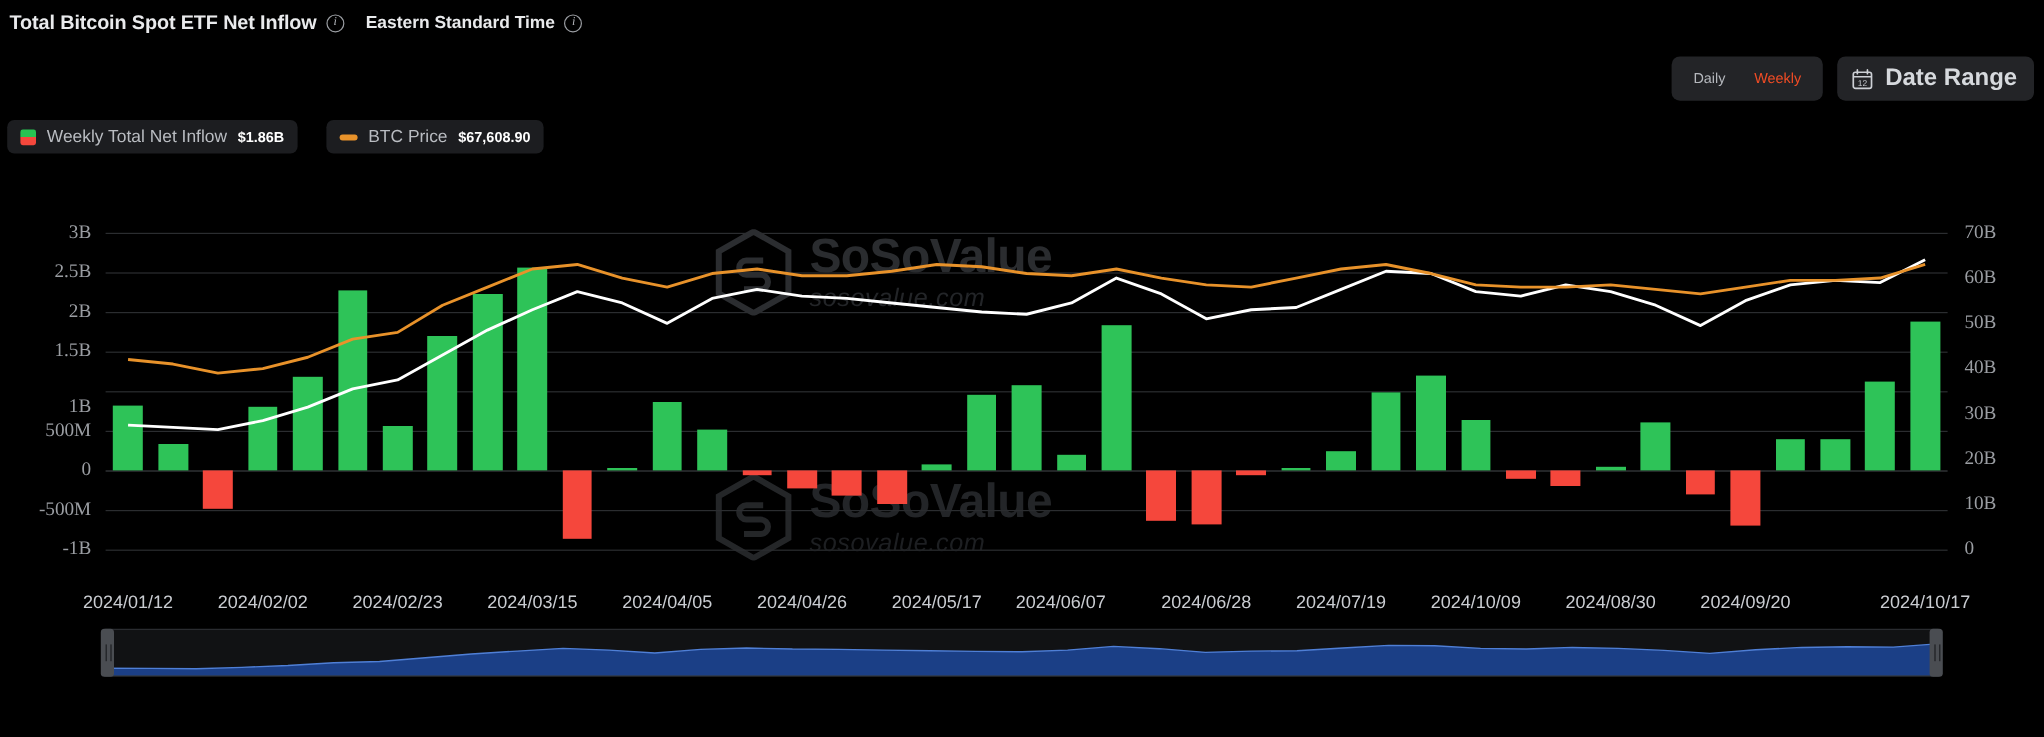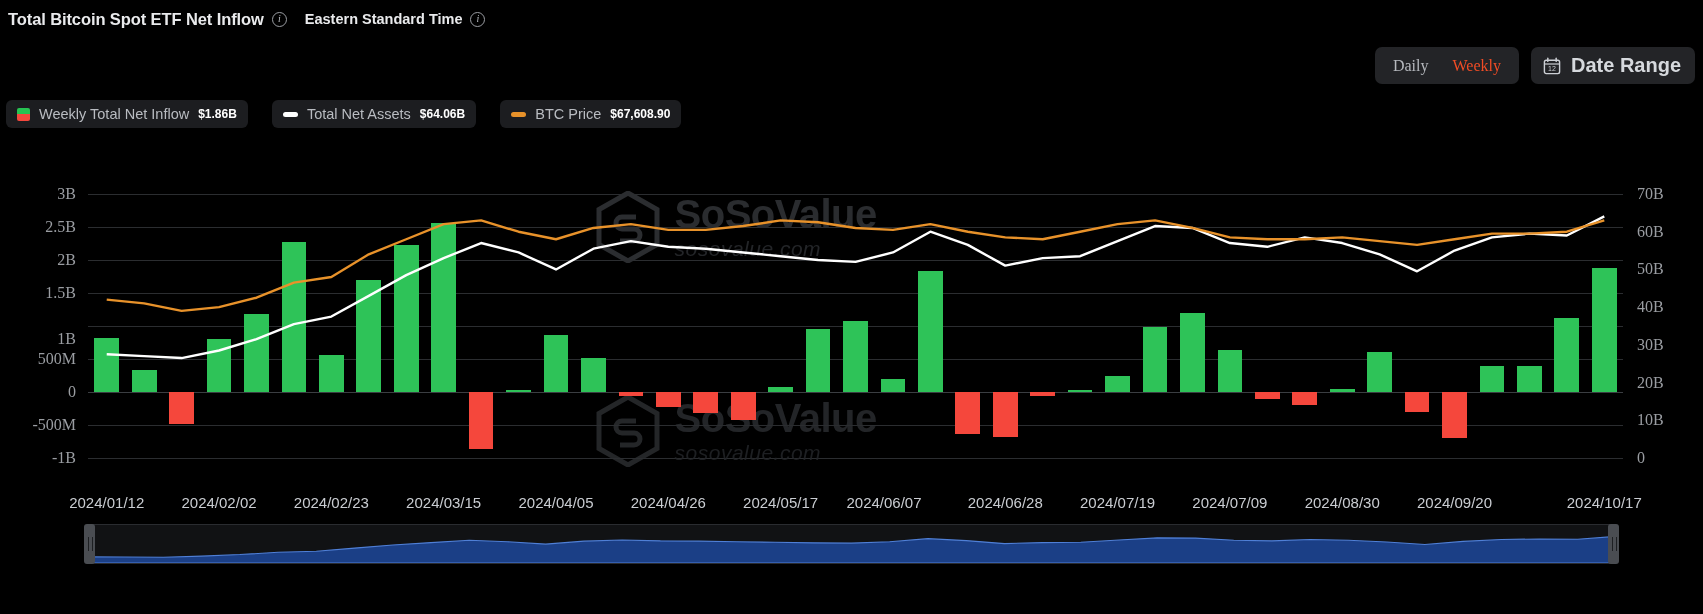--- a/index.html
+++ b/index.html
@@ -19,22 +19,22 @@
   .info-icon { width:15px; height:15px; border-radius:50%;
                border:1.3px solid #9b9ea3; color:#b7babf;
                font-size:10px; font-style:italic; font-family:"Liberation Serif", serif;
                display:inline-flex; align-items:center; justify-content:center;
                line-height:1; flex:none; }
 
   
   .toolbar { position:absolute; right:8px; top:47px; display:flex; gap:12px; align-items:center; }
   .seg { display:flex; background:#232427; border-radius:7px; height:37px;
          align-items:center; padding:0 6px; }
-  .seg-btn { font-size:16px; padding:0 12px; height:29px; line-height:29px;
-             border-radius:5px; cursor:pointer;font-family:Liberation Serif, serif; }
+  .seg-btn { font-size:12px; padding:0 12px; height:29px; line-height:29px;
+             border-radius:5px; cursor:pointer; }
   .seg-btn.inactive { color:#b5b8bd; }
   .seg-btn.active   { color:#f04c25; }
   .date-btn { display:flex; align-items:center; gap:10px; background:#232427;
               border-radius:7px; height:37px; padding:0 14px 0 12px; cursor:pointer; }
   .date-btn-label { font-size:20px; color:#d6d9dd; font-weight:bold; }
   .cal { width:18px; height:18px; position:relative; flex:none; }
 
   
   .legend { position:absolute; left:6px; top:100px; display:flex; gap:24px; align-items:center; }
   .lg { display:flex; align-items:center; gap:9px; background:#1c1d20;
@@ -109,25 +109,20 @@
       </span>
       <span class="date-btn-label">Date Range</span>
     </div>
   </div>
 
   <div class="legend">
     <div class="lg">
       <span class="sw-bar"></span>
       <span class="lg-name">Weekly Total Net Inflow</span>
       <span class="lg-val">$1.86B</span>
-    </div>
-    <div class="lg">
-      <span class="sw-line" style="background:#ffffff"></span>
-      <span class="lg-name">Total Net Assets</span>
-      <span class="lg-val">$64.06B</span>
     </div>
     <div class="lg">
       <span class="sw-line" style="background:#e8922a"></span>
       <span class="lg-name">BTC Price</span>
       <span class="lg-val">$67,608.90</span>
     </div>
   </div>
 
   <div class="plot">
     <div class="yaxis-left" id="yaxis-left">
@@ -237,21 +232,21 @@
       <div class="xlab" style="left: 106.72px;">2024/01/12</div>
       <div class="xlab" style="left: 219.037px;">2024/02/02</div>
       <div class="xlab" style="left: 331.354px;">2024/02/23</div>
       <div class="xlab" style="left: 443.671px;">2024/03/15</div>
       <div class="xlab" style="left: 555.988px;">2024/04/05</div>
       <div class="xlab" style="left: 668.305px;">2024/04/26</div>
       <div class="xlab" style="left: 780.622px;">2024/05/17</div>
       <div class="xlab" style="left: 884px;">2024/06/07</div>
       <div class="xlab" style="left: 1005.26px;">2024/06/28</div>
       <div class="xlab" style="left: 1117.57px;">2024/07/19</div>
-      <div class="xlab" style="left: 1229.89px;">2024/07/09</div>
+      <div class="xlab" style="left: 1229.89px;">2024/10/09</div>
       <div class="xlab" style="left: 1342.21px;">2024/08/30</div>
       <div class="xlab" style="left: 1454.52px;">2024/09/20</div>
       <div class="xlab" style="left: 1604.28px;">2024/10/17</div>
     </div>
 
   <div class="slider">
     <div class="slider-fill">
       <svg width="100%" height="100%" viewBox="0 0 1000 40" preserveAspectRatio="none">
         <path id="sliderpath" fill="#1b3f86" stroke="#4f7fd6" stroke-width="1.2" d="M0,40 L0.0,33.4 L25.0,33.7 L50.0,34.0 L75.0,32.8 L100.0,31.1 L125.0,28.7 L150.0,27.6 L175.0,24.3 L200.0,21.1 L225.0,18.5 L250.0,16.1 L275.0,17.6 L300.0,20.2 L325.0,17.0 L350.0,15.8 L375.0,16.7 L400.0,17.0 L425.0,17.6 L450.0,18.2 L475.0,18.8 L500.0,19.1 L525.0,17.6 L550.0,14.4 L575.0,16.4 L600.0,19.6 L625.0,18.5 L650.0,18.2 L675.0,15.8 L700.0,13.5 L725.0,13.8 L750.0,16.1 L775.0,16.7 L800.0,15.3 L825.0,16.1 L850.0,17.9 L875.0,20.5 L900.0,17.3 L925.0,15.3 L950.0,14.7 L975.0,15.0 L1000.0,12.0 L1000,40 Z"></path>
       </svg>

